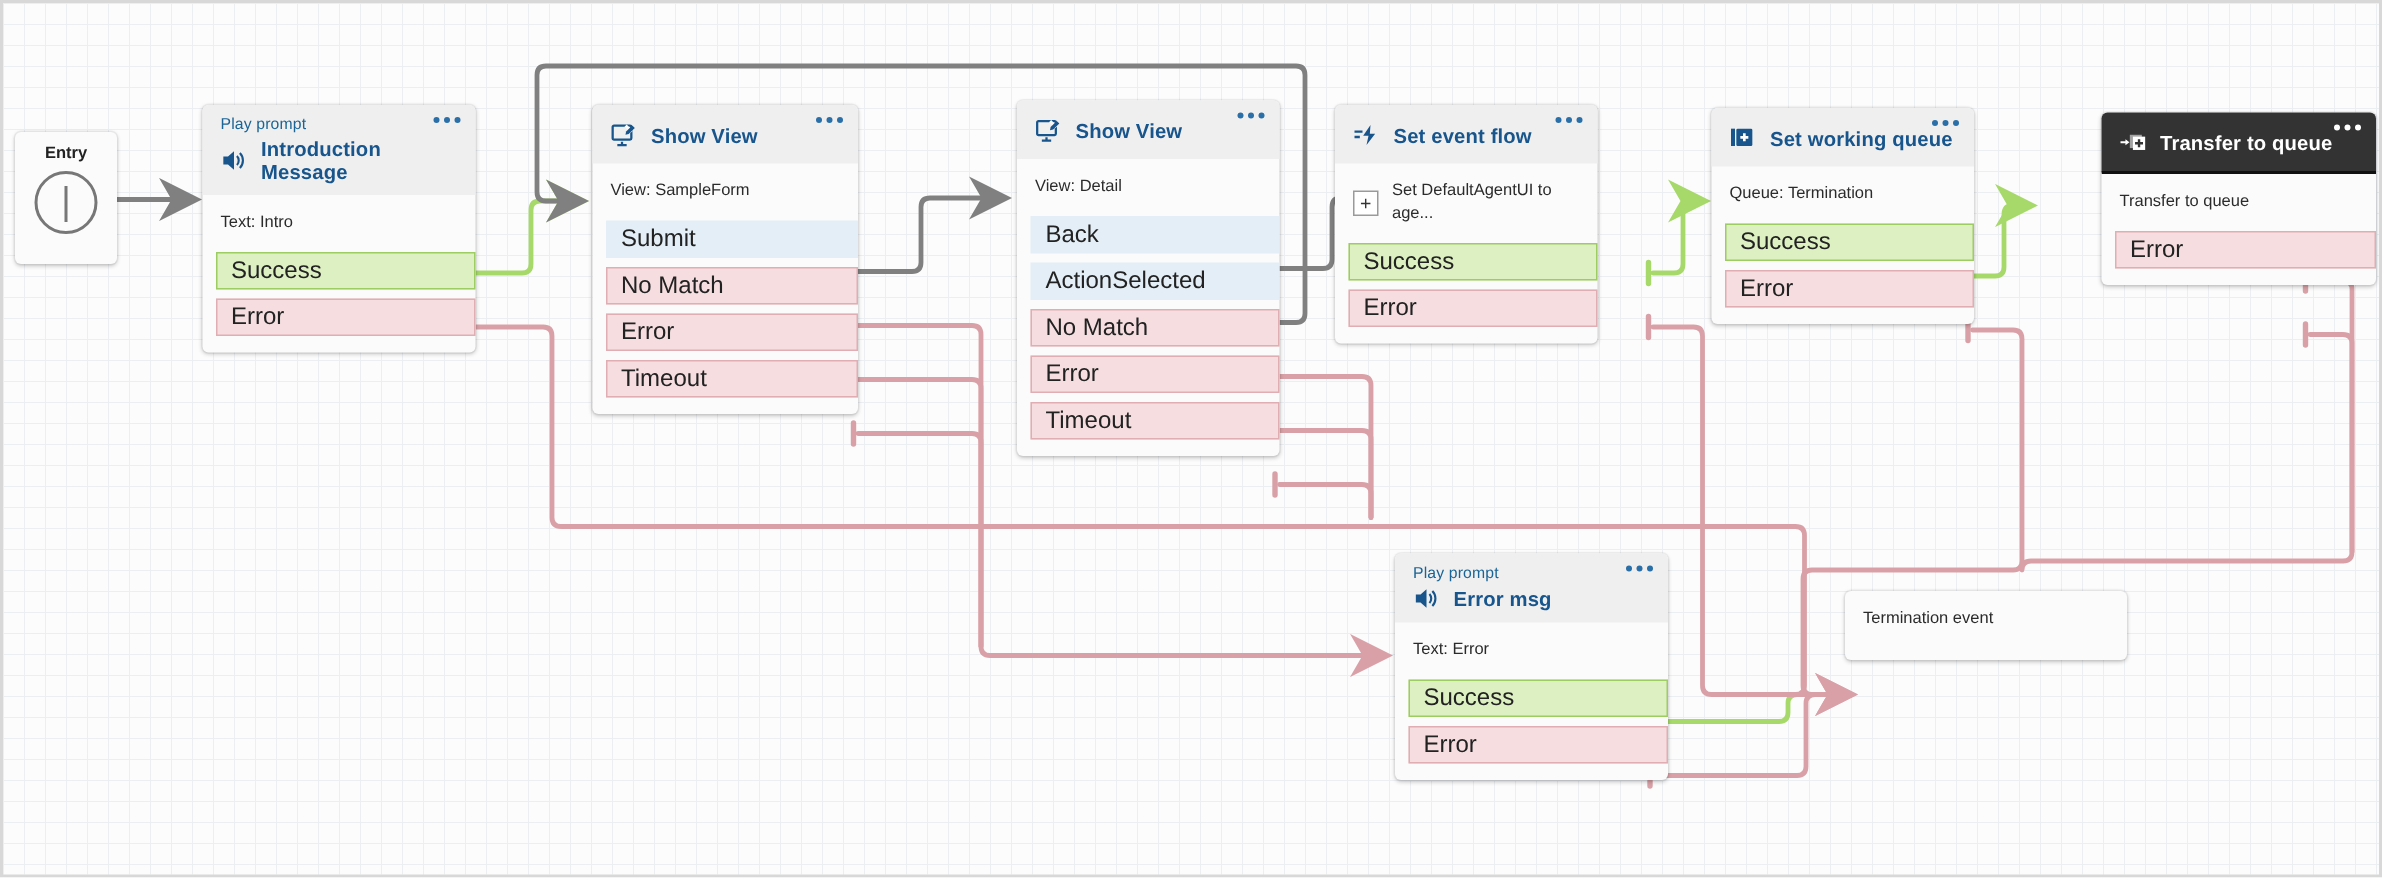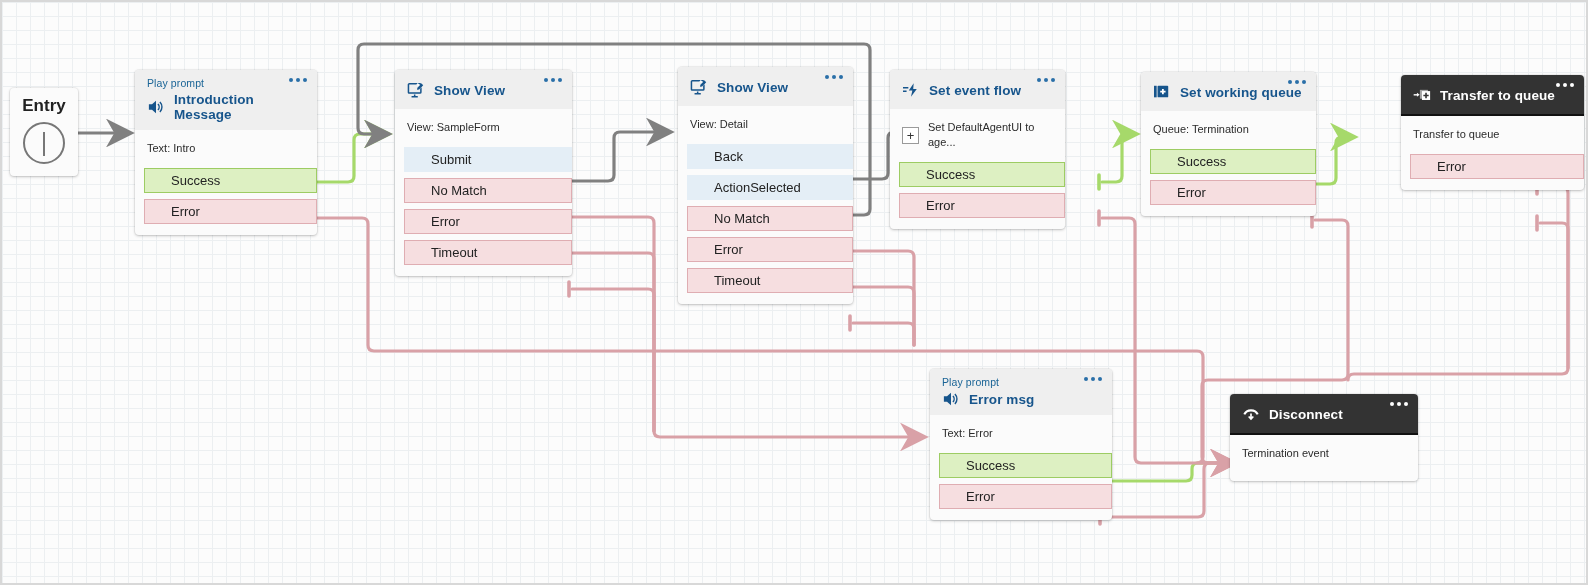--- a/index.html
+++ b/index.html
@@ -55,36 +55,36 @@
   .subtext.withplus { display:flex; align-items:center; gap:9px; }
   .plusbox {
     width:17px; height:17px; border:1px solid #9a9a9a; background:#fff;
     display:flex; align-items:center; justify-content:center;
     font-size:13px; line-height:1; color:#333; flex:none;
   }
 
   .ports { margin-top:12px; display:flex; flex-direction:column; gap:6px; padding:0 0 0 9px; }
   .port {
     height:25px; display:flex; align-items:center;
-    font-size:13px; color:#222; padding-left:26px;
+    font-size:16px; color:#222; padding-left:9px;
     border:1px solid transparent;
   }
   .port.success { background:#ddf0c2; border-color:#9dcc63; }
   .port.error   { background:#f6dee0; border-color:#dfadb2; }
   .port.info    { background:#e4eef6; border-color:transparent; }
 
   
   .entry {
     position:absolute;
     width:68px; height:88px;
     background:#fbfbfb; border-radius:4px;
     box-shadow:0 1px 3px rgba(0,0,0,.22), 0 0 0 1px rgba(0,0,0,.04);
     z-index:5;
   }
-  .entry .elabel { text-align:center; font-size:17px; font-weight:bold; color:#222; padding-top:8px; }
+  .entry .elabel { text-align:center; font-size:11px; font-weight:bold; color:#222; padding-top:8px; }
   .entry .ecircle {
     width:42px; height:42px; border-radius:50%;
     border:2px solid #777; margin:6px auto 0; position:relative;
   }
   .entry .ecircle:after {
     content:""; position:absolute; left:50%; top:8px;
     width:2px; height:24px; background:#777; transform:translateX(-50%);
   }
 </style>
 </head>
@@ -369,34 +369,18 @@
     <div class="body">
       <div class="subtext">Text: Error</div>
       <div class="ports">
         <div class="port success">Success</div>
         <div class="port error">Error</div>
       </div>
     </div>
   </div>
 
   <div class="node dark" style="left:1228px; top:392px; width:188px;">
-    <div class="hdr" style="padding-top:12px; padding-bottom:11px;">
-      <div class="dots">
-          <i></i>
-          <i></i>
-          <i></i>
-        </div>
-      <div class="titlerow" style="margin-top:0;">
-        <span class="ico">
-          <svg viewBox="0 0 20 18" width="18" height="16">
-              <path d="M2.5,9.5 a8,7 0 0 1 15,0" stroke="#ffffff" stroke-width="2.4" fill="none"></path>
-              <path d="M10,8.5 v5.6 M7.4,11.8 L10,14.6 L12.6,11.8" stroke="#ffffff" stroke-width="1.9" fill="none"></path>
-            </svg>
-        </span>
-        <span class="title">Disconnect</span>
-      </div>
-    </div>
     <div class="body" style="padding-bottom:20px;">
       <div class="subtext">Termination event</div>
     </div>
   </div>
 
 </div>
 
 </body></html>

